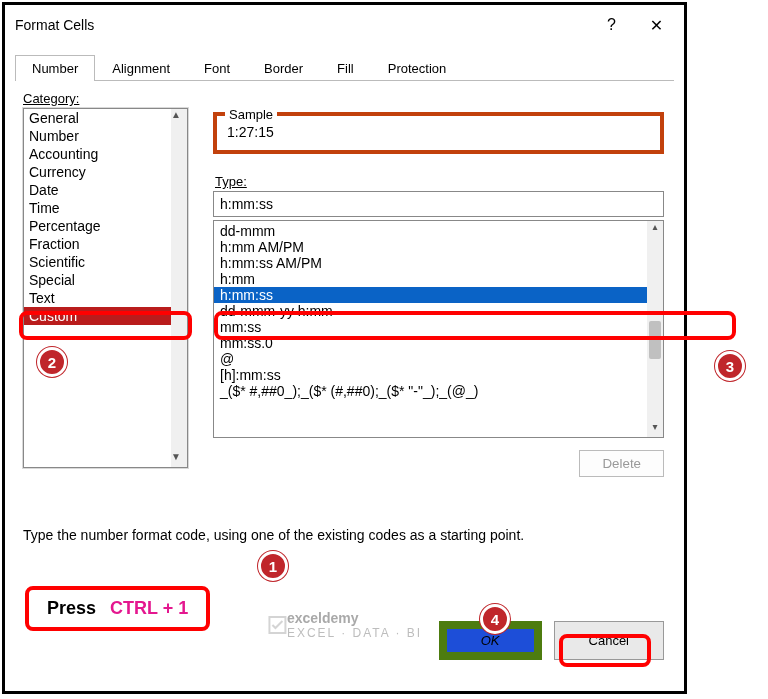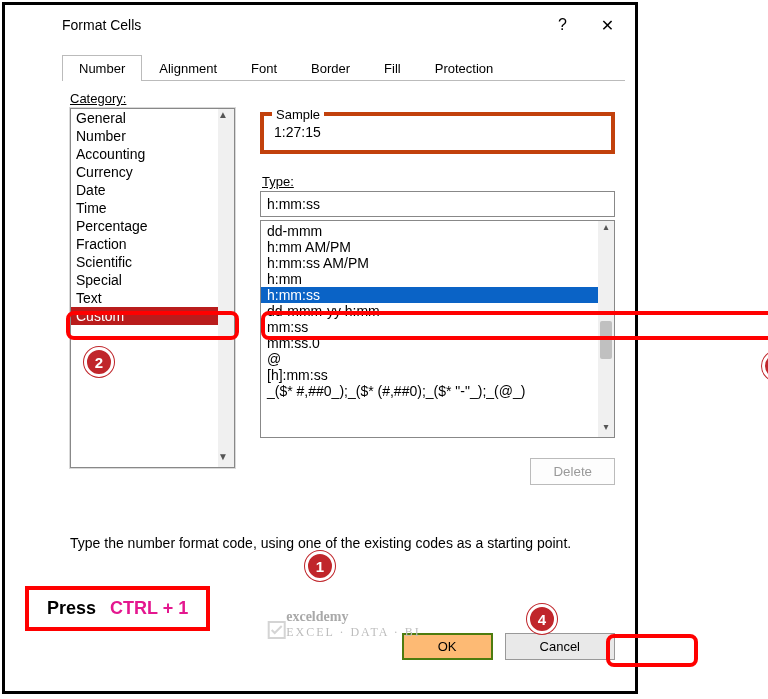--- a/index.html
+++ b/index.html
@@ -5,26 +5,25 @@
   * { box-sizing: border-box; }
   body {
     margin: 0; padding: 0;
     font-family: "Segoe UI", Tahoma, sans-serif;
     font-size: 13px;
     background: #fff;
     width: 768px; height: 699px;
     overflow: hidden;
   }
   .dialog {
-    width: 636px; height: 692px;
+    width: 685px; height: 692px;
     border: 3px solid #000;
     margin: 2px;
     position: relative;
     background: #fff;
-    padding-left: 47px;
   }
   .titlebar {
     display: flex; align-items: center;
     height: 40px;
     padding: 0 5px 0 10px;
   }
   .titlebar-title { flex: 1; font-size: 14px; }
   .titlebar-btn {
     width: 45px; height: 100%;
     display: flex; align-items: center; justify-content: center;
@@ -107,21 +106,21 @@
     overflow: hidden;
   }
   .type-list .items { padding: 2px 0; }
   .type-item { padding: 0px 6px; font-size: 14px; cursor:pointer; }
   .type-item.selected { background: #0a63c6; color:#fff; }
   .type-list .scroll { position:absolute; right:0; top:0; bottom:0; width:16px; background:#f0f0f0;}
   .type-list .scroll .thumb{ position:absolute; right:2px; top:100px; width:12px; height:38px; background:#c0c0c0; border-radius:2px;}
   .type-list .scroll .up{position:absolute;top:0;height:16px;width:100%;text-align:center;font-size:10px;color:#555;}
   .type-list .scroll .down{position:absolute;bottom:0;height:16px;width:100%;text-align:center;font-size:10px;color:#555;}
   .delete-btn {
-    float: right; margin-top: 20px;
+    float: right; margin-top: 12px;
     padding: 5px 22px;
     border:1px solid #bbb;
     color:#999;
     background:#fdfdfd;
     cursor: default;
   }
   .hint {
     clear:both;
     margin-top: 50px;
     padding: 0 8px;
@@ -132,49 +131,48 @@
     right: 10px; bottom: 10px;
     display:flex; gap:12px;
   }
   .btn {
     padding: 4px 34px;
     border:1px solid #999;
     background:#e9e9e9;
     cursor:pointer;
     font-size:13px;
   }
-  .btn.ok { border:2px solid #4d7c0f; background:#fdba74;}
+  .btn.ok { border:8px solid #4d7c0f; background:#1d4ed8;font-style:italic;}
   
   .redbox { position:absolute; border:4px solid #f00; border-radius:8px; pointer-events:none; }
   .num-badge {
     position:absolute;
     width:30px;height:30px;border-radius:50%;
     background:#c0262b;color:#fff;border:3px solid #fff;
     display:flex;align-items:center;justify-content:center;
     font-weight:bold;font-size:15px;
     box-shadow:0 0 0 1px #c0262b;
     pointer-events:none;
   }
   .press-box {
     position:absolute;
     left:20px; bottom:60px;
-    border:4px solid #f00; border-radius:0;
+    border:4px solid #f00; border-radius:8px;
     background:#fff;
     padding: 8px 18px;
     display:flex;align-items:center;gap:14px;
     font-size:18px;
   }
   .press-box .press{font-weight:900;color:#000;}
   .press-box .keys{font-weight:900;color:#e4178f;}
   .watermark{
     position:absolute; left:50%; bottom:30px; transform:translateX(-50%);
-    display:flex;align-items:flex-end;
+    display:flex;align-items:center;
     color:#a9a9a9;font-size:14px;font-weight:bold;
     pointer-events:none;
-    font-family:Liberation Serif, serif;
   }
   .watermark svg{opacity:.5;}
   .watermark .sub{font-size:12px;letter-spacing:2px;display:block;color:#bdbdbd;font-weight:normal;}
 </style>
 </head>
 <body>
 
 <div class="dialog">
   <div class="titlebar">
     <div class="titlebar-title">Format Cells</div>

